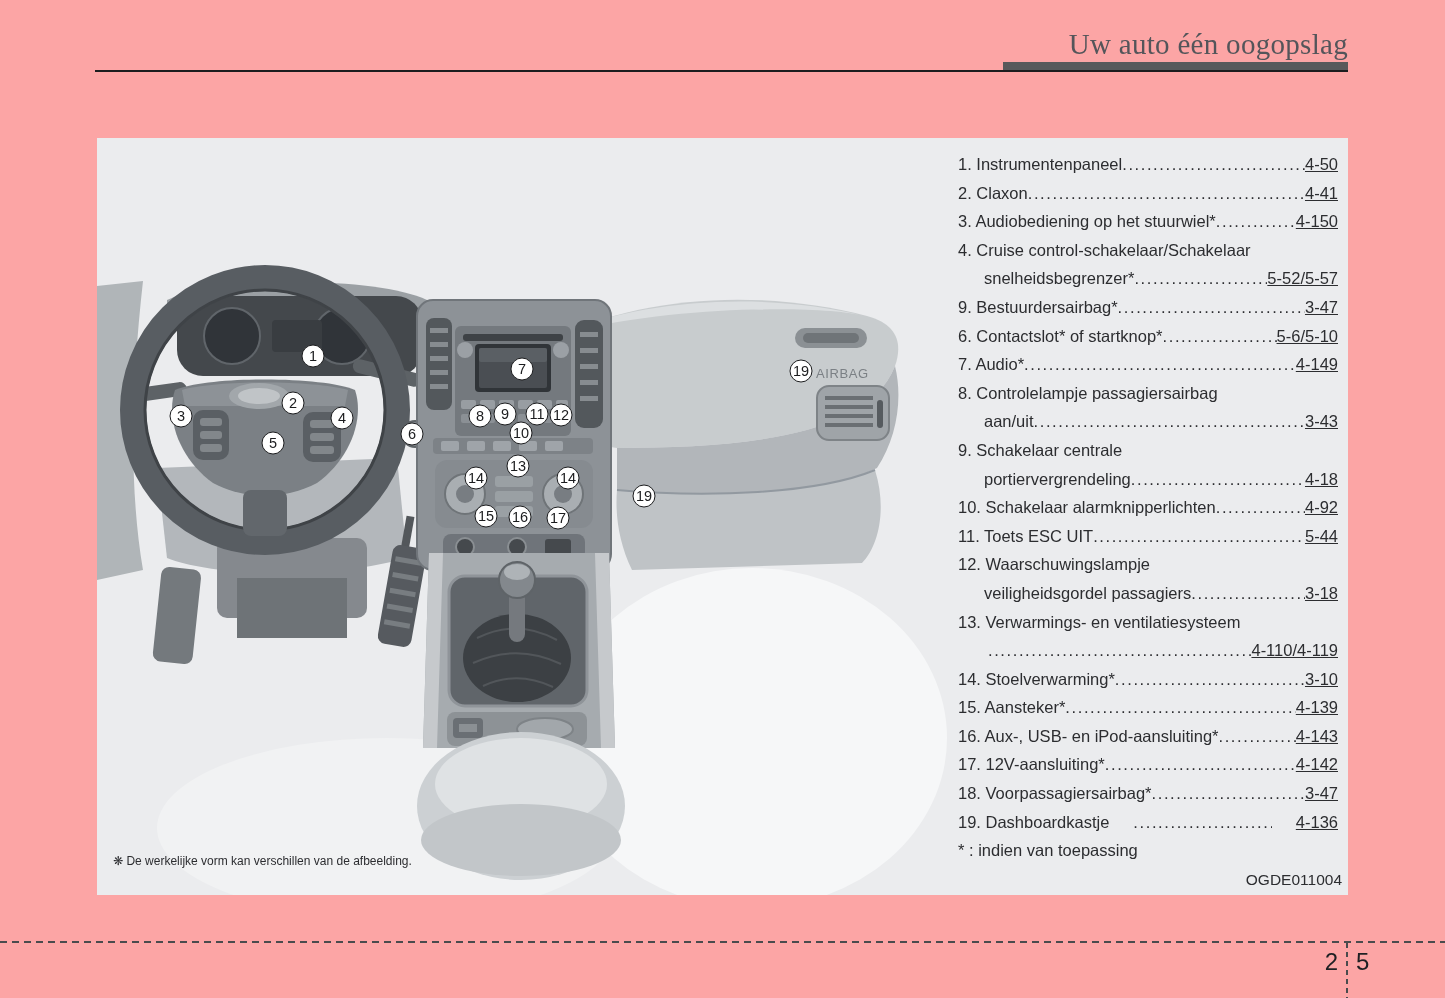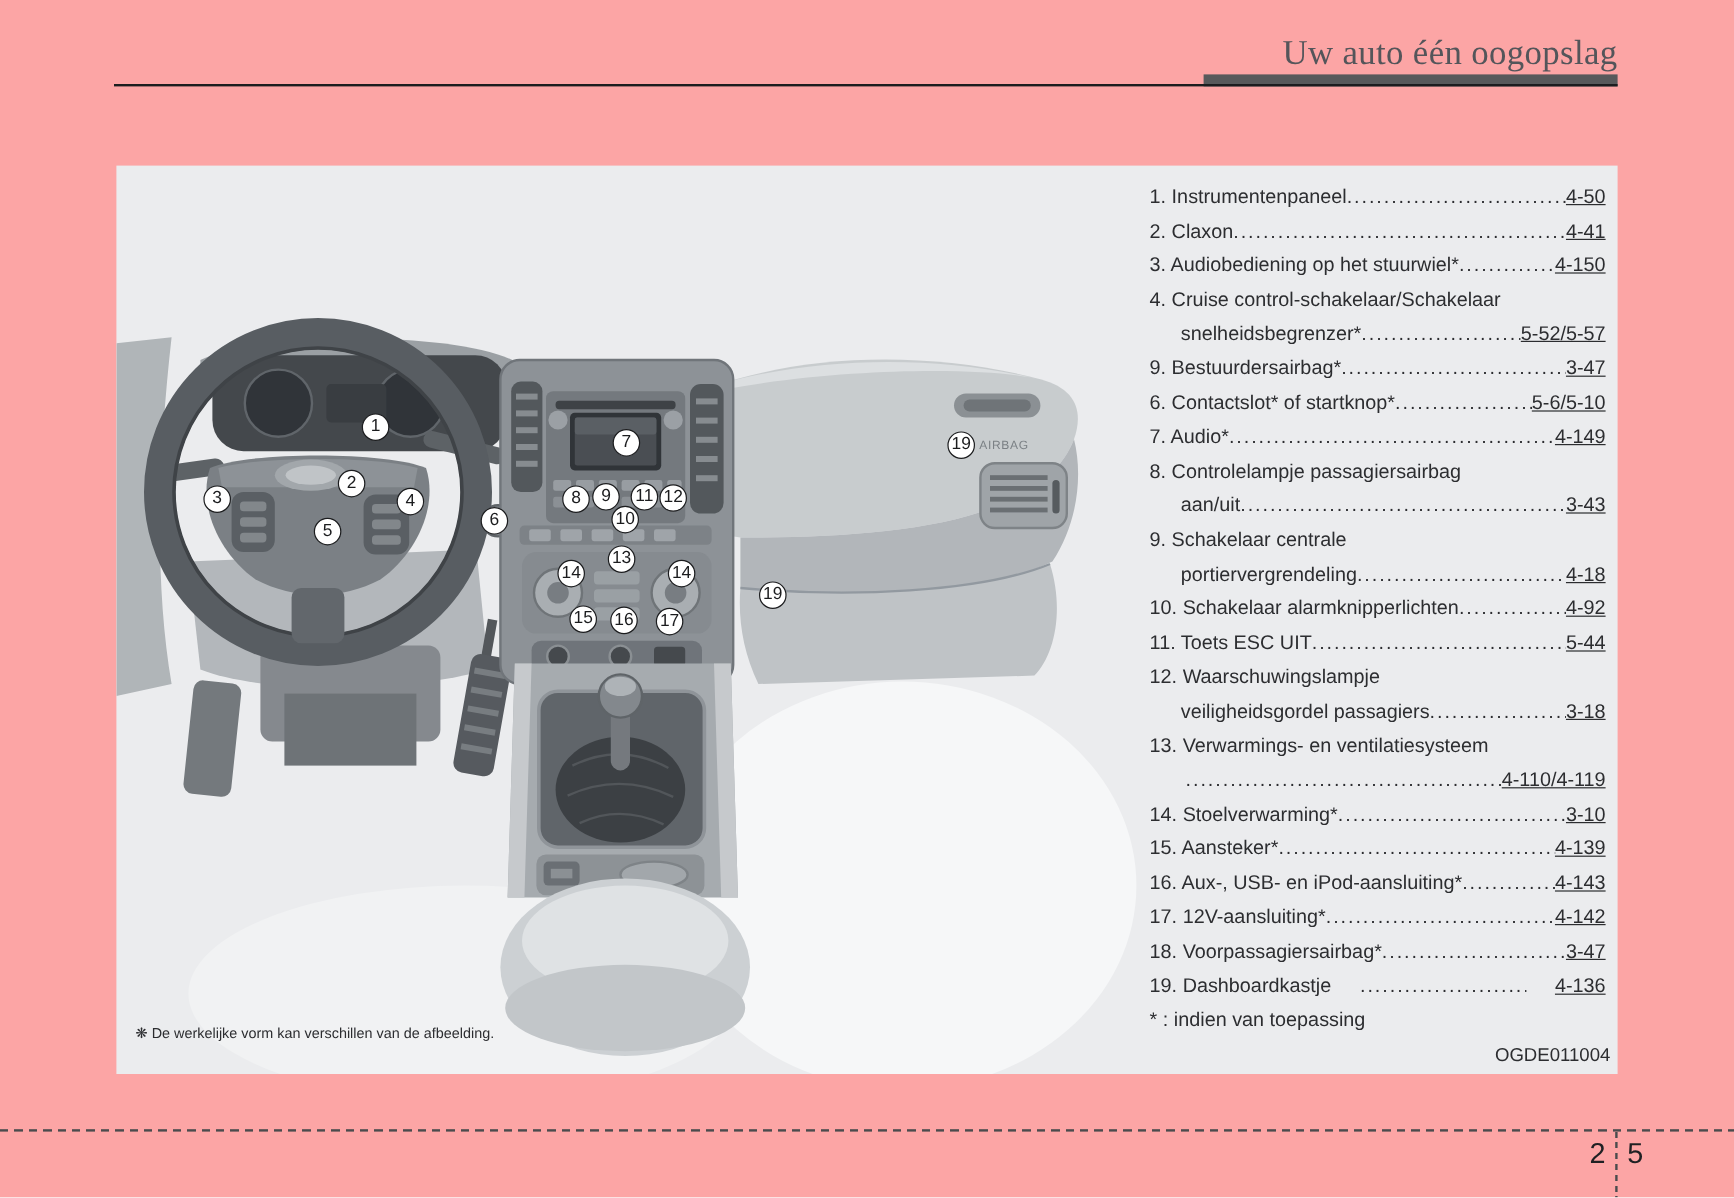--- a/index.html
+++ b/index.html
@@ -18,21 +18,21 @@
   
   .panel{position:absolute;left:97px;top:138px;width:1251px;height:757px;background:#ebecee;}
   .figure-svg{position:absolute;left:0;top:0;}
 
   
   .callout{position:absolute;width:23px;height:23px;border-radius:50%;
            background:#ffffff;border:1.6px solid #1b1c1e;box-sizing:border-box;
            display:flex;align-items:center;justify-content:center;
            transform:translate(-50%,-50%);
            font-size:14.5px;color:#1b1c1e;line-height:1;z-index:5;}
-  .airbag-lbl{position:absolute;left:719px;top:228px;font-size:10px;color:#7b8085;
+  .airbag-lbl{position:absolute;left:719px;top:228px;font-size:13px;color:#7b8085;
               letter-spacing:.6px;z-index:4;}
 
   
   .parts-list{position:absolute;left:861px;top:12px;width:380px;
               font-size:16.5px;line-height:28.6px;color:#2c2d30;}
   .pl-line{display:flex;align-items:baseline;height:28.6px;white-space:nowrap;}
   .pl-label{flex:0 0 auto;}
   .pl-dots{flex:1 1 auto;overflow:hidden;min-width:4px;}
   .pl-dots::after{content:"................................................................................";letter-spacing:1.6px;}
   .pl-ref{flex:0 0 auto;text-decoration:underline;}

